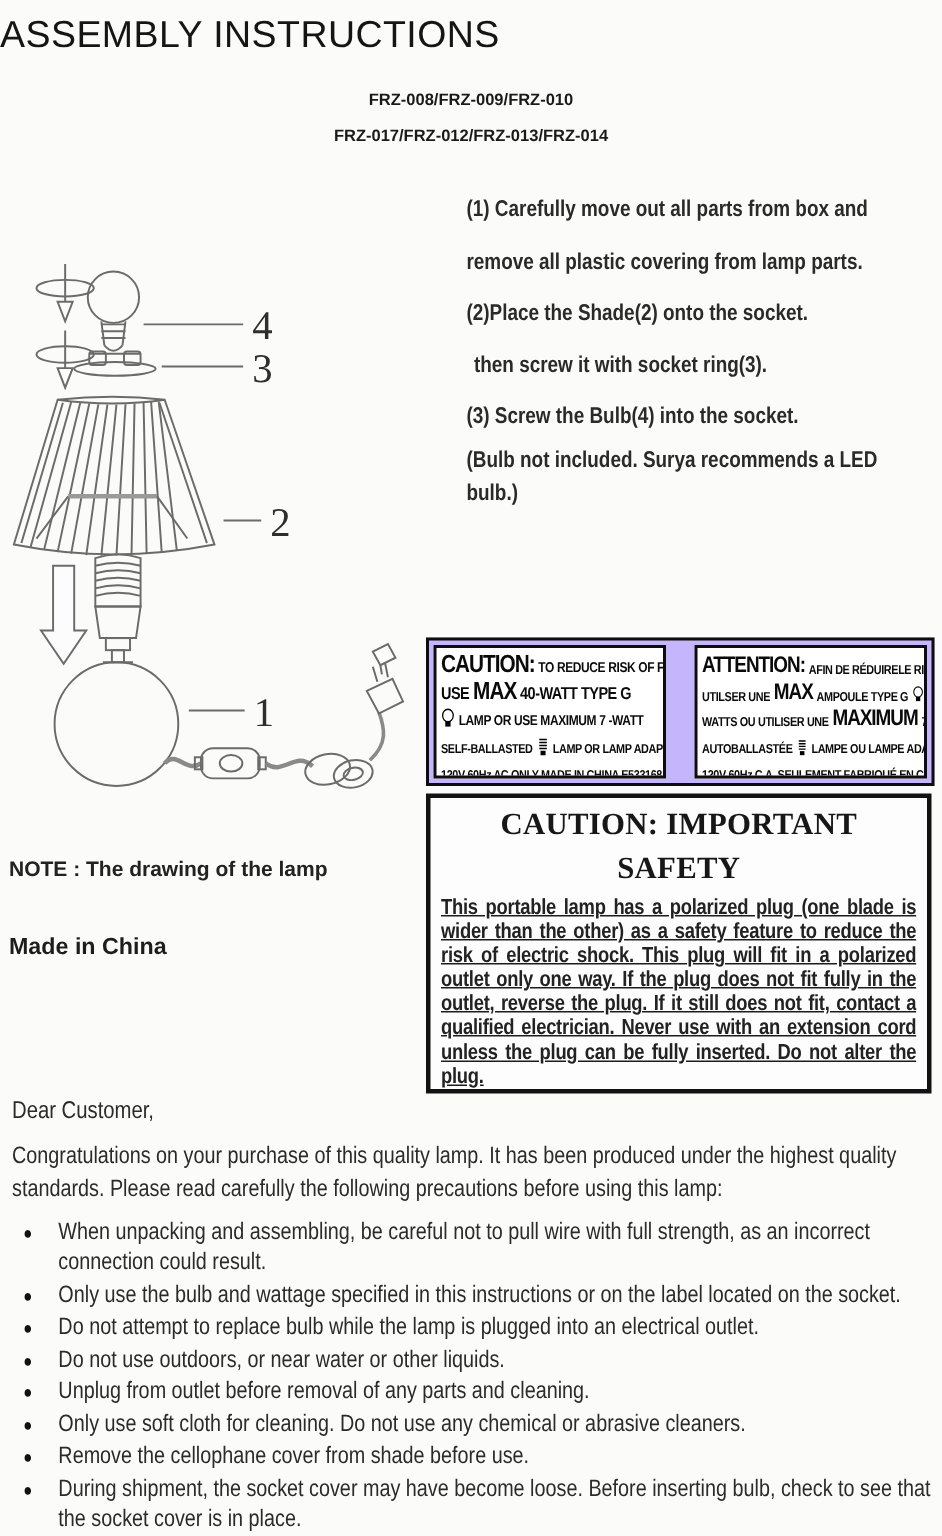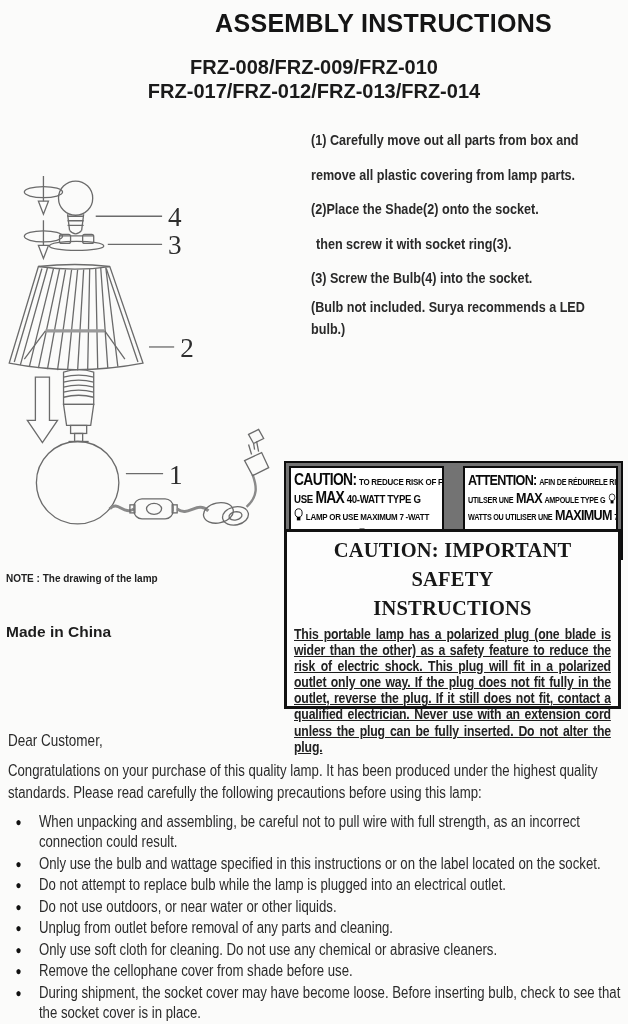--- a/index.html
+++ b/index.html
@@ -7,80 +7,80 @@
   body {
     position:relative;
     background:#fbfbfa;
     font-family:"Liberation Sans", sans-serif;
     color:#1c1c1c;
     overflow:hidden;
   }
   
   .title {
     position:absolute; top:9px; left:0; width:552px;
-    text-align:right; font-size:25px; font-weight:bold; letter-spacing:.3px;
+    text-align:left; font-size:25px; font-weight:normal; letter-spacing:.3px;
     color:#151515;
   }
   .models {
     position:absolute; top:55px; left:0; width:628px;
-    text-align:center; font-size:20px; font-weight:bold; line-height:24px;
+    text-align:center; font-size:11px; font-weight:bold; line-height:24px;
     color:#1a1a1a;
   }
   
   .steps {
     position:absolute; left:311px; top:131px; width:385px;
     transform:scaleX(.83); transform-origin:0 0;
     font-size:15.2px; font-weight:bold; color:#2a2a2a; white-space:nowrap;
   }
   .step-line  { height:34.5px; }
   .step-line.gap29 { height:29px; }
   .step-line.tight { height:22px; }
   .step-line.indent { padding-left:6px; }
   
   .diagram { position:absolute; left:5px; top:172px; width:282px; height:362px; }
   .diagram svg { width:100%; height:100%; }
   .callout-num { font-family:"Liberation Serif", serif; font-size:27px; fill:#2e2e2e; }
   
   .caution-label {
     position:absolute; left:284px; top:425px; width:339px; height:99px;
-    border:2px solid #0d0d0d; background:#737373;
-    display:flex; gap:19px; padding:3px;margin-top:36px;
+    border:2px solid #0d0d0d; background:#c4b5fd;
+    display:flex; gap:19px; padding:3px;
   }
   .caution-col {
     flex:1; border:2px solid #0d0d0d; overflow:hidden;
     padding:2px 2px 1px 3px; background:#fff;
   }
   .squeeze { transform:scaleX(.84); transform-origin:0 0; width:119%; }
   .c-row { display:flex; align-items:flex-end; height:17.4px; gap:3px; white-space:nowrap; color:#0a0a0a; }
   .c-big   { font-size:16.5px; font-weight:bold; letter-spacing:-.8px; line-height:15px; }
   .c-big2  { font-size:15px;  font-weight:bold; letter-spacing:-.8px; line-height:14px; }
   .c-med   { font-size:11.5px; font-weight:bold; letter-spacing:-.4px; line-height:12px; }
   .c-sm    { font-size:9.5px;  font-weight:bold; letter-spacing:-.3px; line-height:11px; }
   .c-xs    { font-size:8.6px;  font-weight:bold; letter-spacing:-.3px; line-height:10px; }
   .c-icon  { flex:0 0 auto; display:inline-block; }
   
   .safety-box {
-    position:absolute; left:284px; top:529px; width:337px; height:180px;
+    position:absolute; left:284px; top:529px; width:337px; height:200px;
     border:3px solid #121212; background:#fdfdfd; padding:4px 7px 0 7px;
   }
   .safety-h {
     font-family:"Liberation Serif", serif; font-weight:bold;
     font-size:20.5px; line-height:29px; text-align:center; color:#171717;
     letter-spacing:.2px;
   }
   .safety-body-wrap { margin-top:3px; overflow:hidden;text-decoration:underline; }
   .safety-body {
     transform:scaleX(.84); transform-origin:0 0; width:119%;
     font-size:14.6px; font-weight:bold; color:#222;
     line-height:16.1px; text-align:justify; letter-spacing:-.2px;
   }
   
   .note {
     position:absolute; left:6px; top:565px;
-    font-size:10px; font-weight:bold; line-height:28.5px; color:#222;
+    font-size:14px; font-weight:bold; line-height:28.5px; color:#222;
   }
   .madein {
     position:absolute; left:6px; top:623px;
     font-size:15.5px; font-weight:bold; color:#1d1d1d;
   }
   
   .customer {
     position:absolute; left:8px; top:731px; width:742px;
     transform:scaleX(.835); transform-origin:0 0;
     font-size:15.8px; color:#2b2b2b;
@@ -257,21 +257,20 @@
       </div>
       <div class="c-row">
         <span class="c-xs">120V 60Hz C.A. SEULEMENT FABRIQUÉ EN CHINE E533168</span>
       </div>
     </div>
   </div>
 </div>
 
 <div class="safety-box">
   <div class="safety-h">CAUTION: IMPORTANT SAFETY</div>
-  <div class="safety-h">INSTRUCTIONS</div>
   <div class="safety-body-wrap">
     <div class="safety-body">This portable lamp has a polarized plug (one blade is wider than the other) as a safety feature to reduce the risk of electric shock. This plug will fit in a polarized outlet only one way. If the plug does not fit fully in the outlet, reverse the plug. If it still does not fit, contact a qualified electrician. Never use with an extension cord unless the plug can be fully inserted. Do not alter the plug.</div>
   </div>
 </div>
 
 <div class="note">
   <div>NOTE : The drawing of the lamp</div>
 </div>
 <div class="madein">Made in China</div>
 

